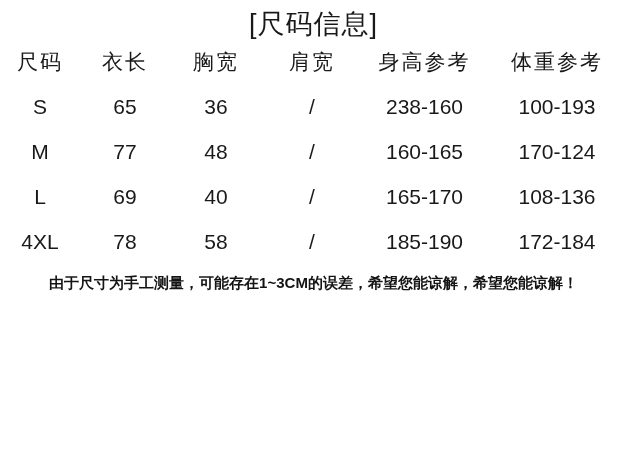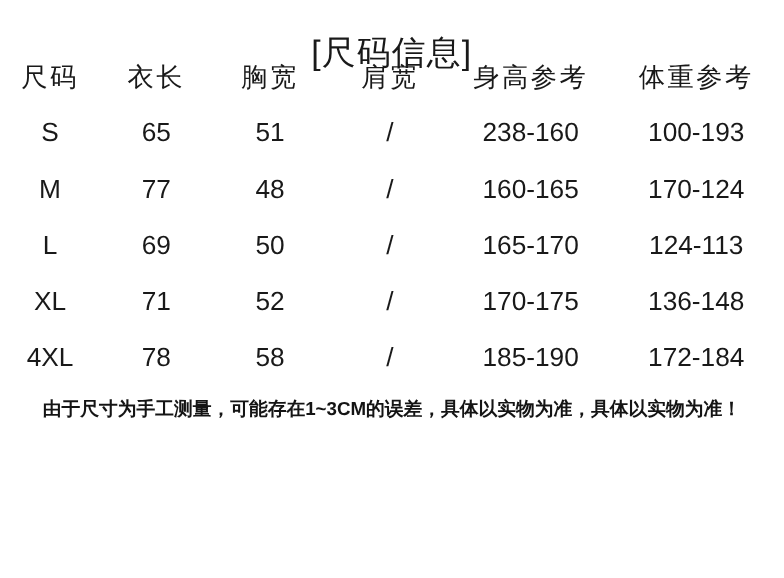--- a/index.html
+++ b/index.html
@@ -9,21 +9,21 @@
     width: 627px;
     height: 462px;
     margin: 0 auto;
     background: #ffffff;
     color: #191919;
     font-family: "Liberation Sans", "DejaVu Sans", sans-serif;
     overflow: hidden;
   }
   .title {
     margin: 0;
-    padding-top: 24px;
+    padding-top: 6px;
     height: 40px;
     line-height: 36px;
     text-align: center;
     font-size: 27px;
     font-weight: 400;
     letter-spacing: 1px;
   }
   table.size-table {
     width: 627px;
     border-collapse: collapse;
@@ -87,57 +87,49 @@
         <th>胸宽</th>
         <th>肩宽</th>
         <th>身高参考</th>
         <th>体重参考</th>
       </tr>
     </thead>
     <tbody>
       <tr>
         <td>S</td>
         <td>65</td>
-        <td>51</td>
+        <td>36</td>
         <td>/</td>
         <td>238-160</td>
         <td>100-193</td>
       </tr>
       <tr>
         <td>M</td>
         <td>77</td>
         <td>48</td>
         <td>/</td>
         <td>160-165</td>
         <td>170-124</td>
       </tr>
       <tr>
         <td>L</td>
         <td>69</td>
-        <td>50</td>
+        <td>40</td>
         <td>/</td>
         <td>165-170</td>
-        <td>124-113</td>
-      </tr>
-      <tr>
-        <td>XL</td>
-        <td>71</td>
-        <td>52</td>
-        <td>/</td>
-        <td>170-175</td>
-        <td>136-148</td>
+        <td>108-136</td>
       </tr>
       <tr>
         <td>4XL</td>
         <td>78</td>
         <td>58</td>
         <td>/</td>
         <td>185-190</td>
         <td>172-184</td>
       </tr>
     </tbody>
   </table>
 
   <div class="footer">
-    <p>由于尺寸为手工测量，可能存在1~3CM的误差，具体以实物为准，具体以实物为准！</p>
+    <p>由于尺寸为手工测量，可能存在1~3CM的误差，希望您能谅解，希望您能谅解！</p>
   </div>
 
 </div>
 
 </body></html>

